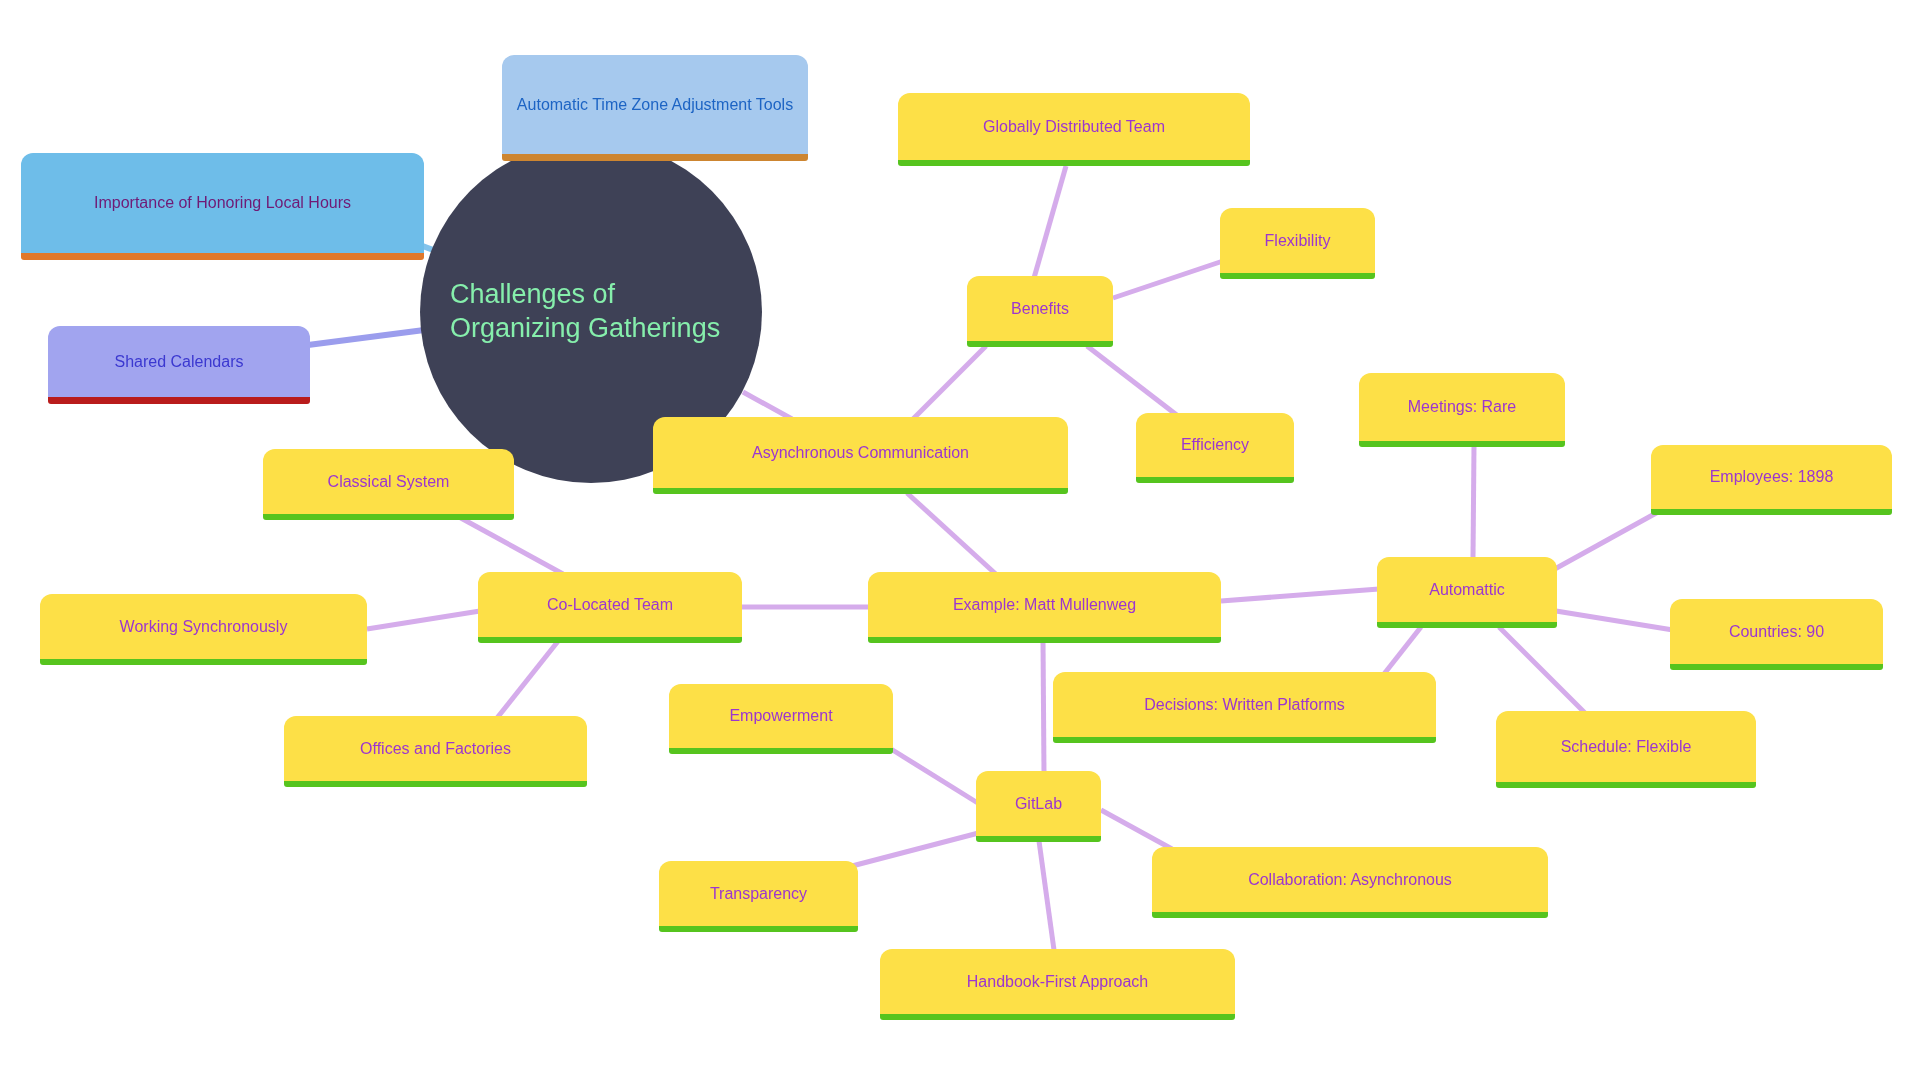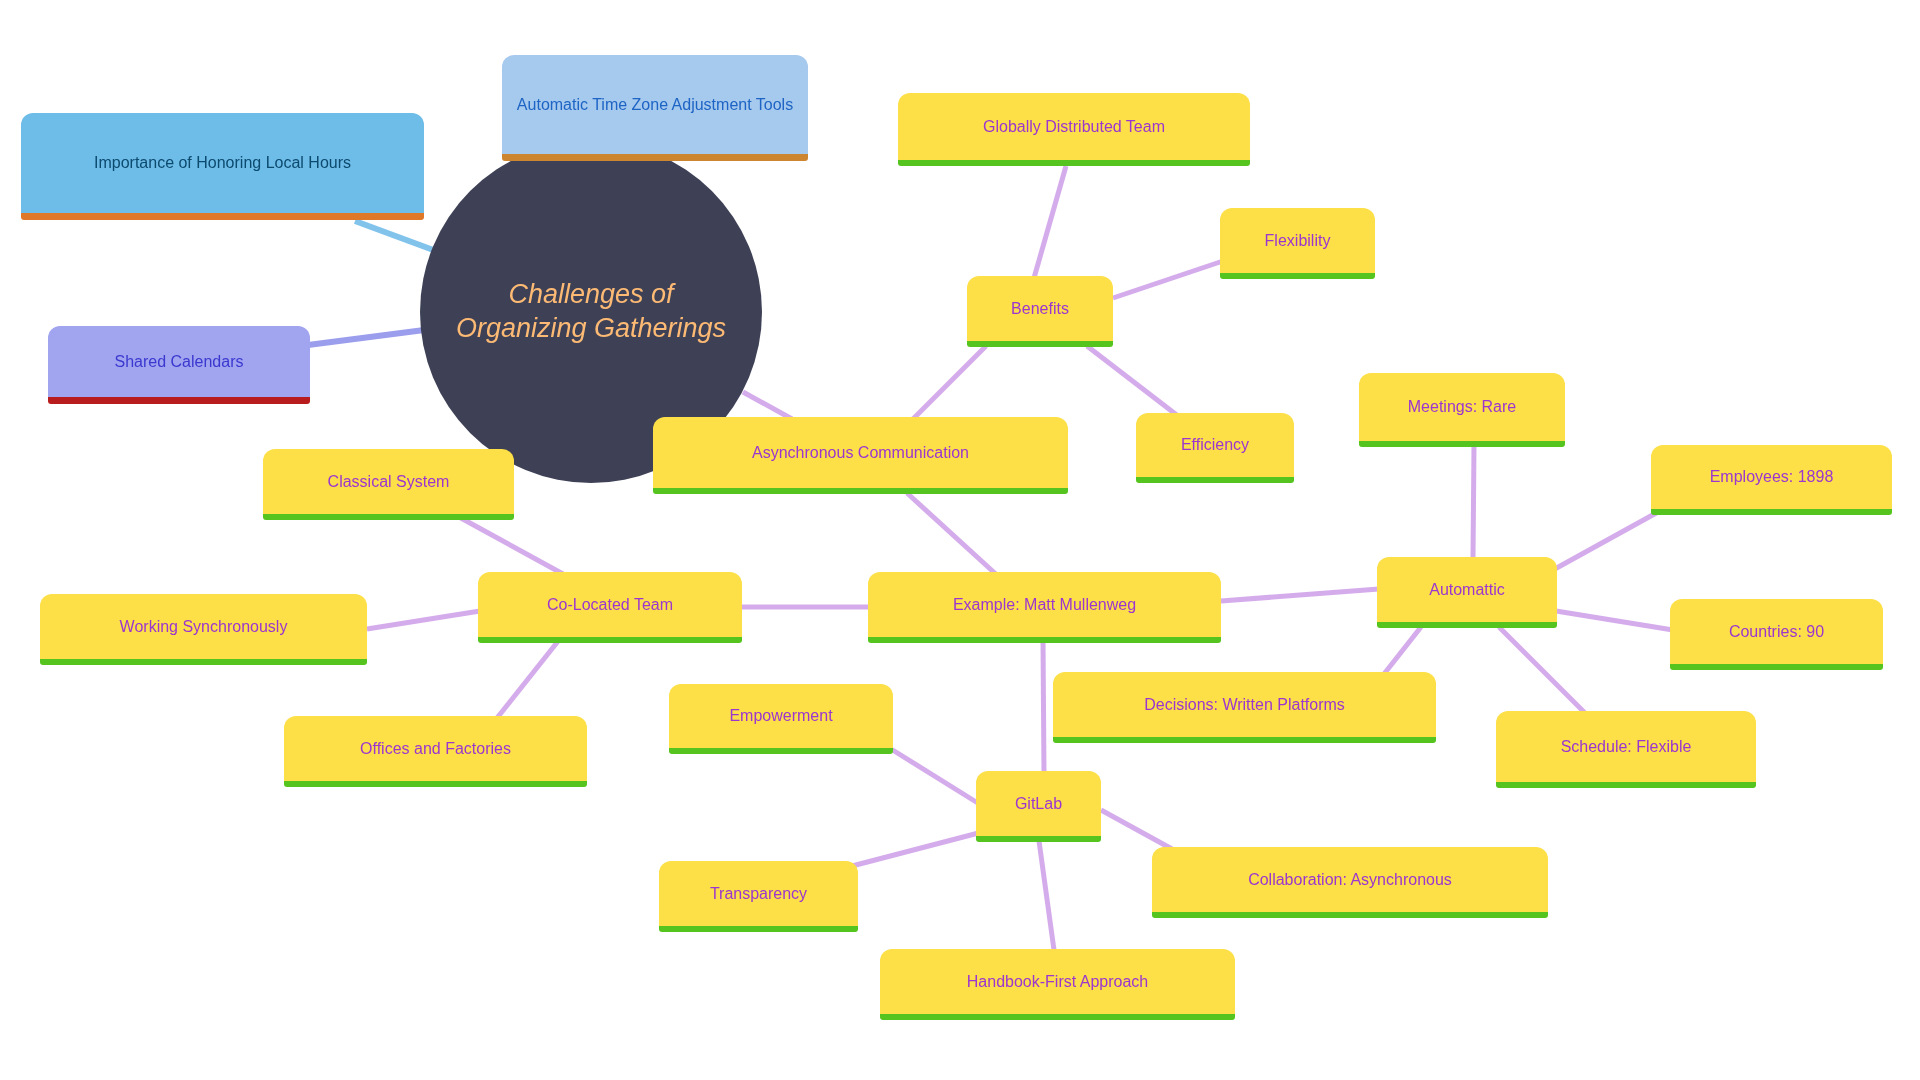--- a/index.html
+++ b/index.html
@@ -3,32 +3,32 @@
 <meta charset="utf-8">
 <style>
   html,body{margin:0;padding:0;background:#ffffff;}
   #canvas{
     position:relative;width:1920px;height:1080px;background:#ffffff;
     font-family:"Liberation Sans","DejaVu Sans",sans-serif;overflow:hidden;
   }
   #edges{position:absolute;left:0;top:0;z-index:1;}
   .center-circle{
     position:absolute;z-index:2;left:420px;top:141px;width:342px;height:342px;
-    border-radius:50%;background:#3e4156;color:#fdba74;
-    display:flex;align-items:center;justify-content:center;text-align:center;
-    font-size:27px;line-height:1.25;padding:0 30px;box-sizing:border-box;font-style:italic;
+    border-radius:50%;background:#3e4156;color:#86efac;
+    display:flex;align-items:center;justify-content:center;text-align:left;
+    font-size:27px;line-height:1.25;padding:0 30px;box-sizing:border-box;
   }
   .node{
     position:absolute;z-index:3;box-sizing:border-box;
     display:flex;align-items:center;justify-content:center;text-align:center;
     font-size:16px;line-height:1.2;padding:2px 12px;
     border-radius:12px 12px 3px 3px;
   }
   .purple{background:#fde047;color:#9c36cf;border-bottom:6px solid #56c41e;}
-  .sky{background:#6ebde9;color:#0c4a6e;border-bottom:7px solid #e0782a;}
+  .sky{background:#6ebde9;color:#701a75;border-bottom:7px solid #e0782a;margin-top:40px;}
   .paleblue{background:#a6c9ee;color:#1d64c4;border-bottom:7px solid #cd8530;}
   .periwinkle{background:#a1a4ef;color:#3b38d0;border-bottom:7px solid #b91c1c;}
 </style>
 </head>
 <body>
 
 <div id="canvas">
 
   <svg id="edges" width="1920" height="1080">
     <line x1="355" y1="221" x2="436" y2="251" stroke="#82c3ec" stroke-width="6"></line>

